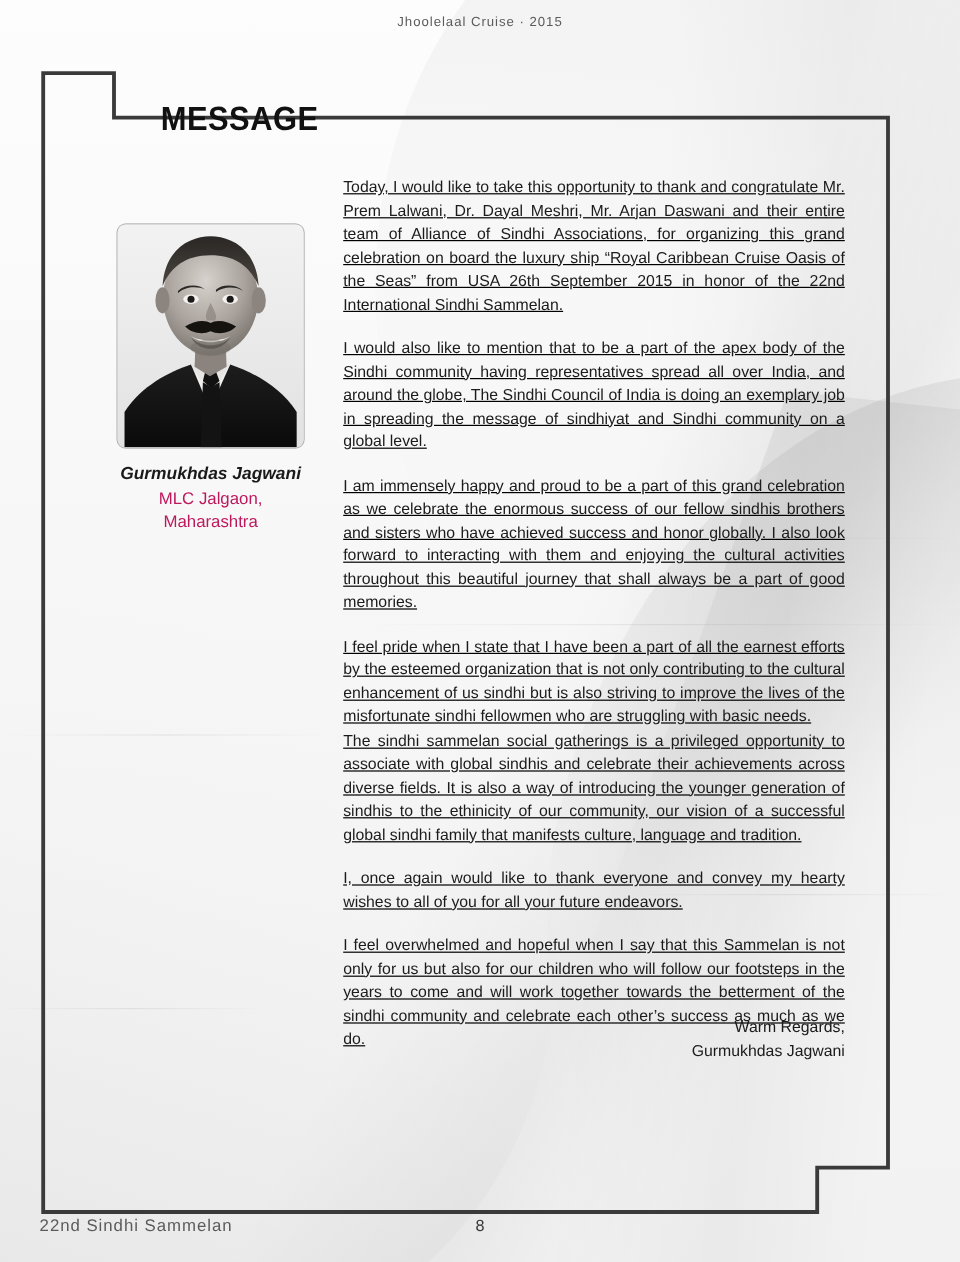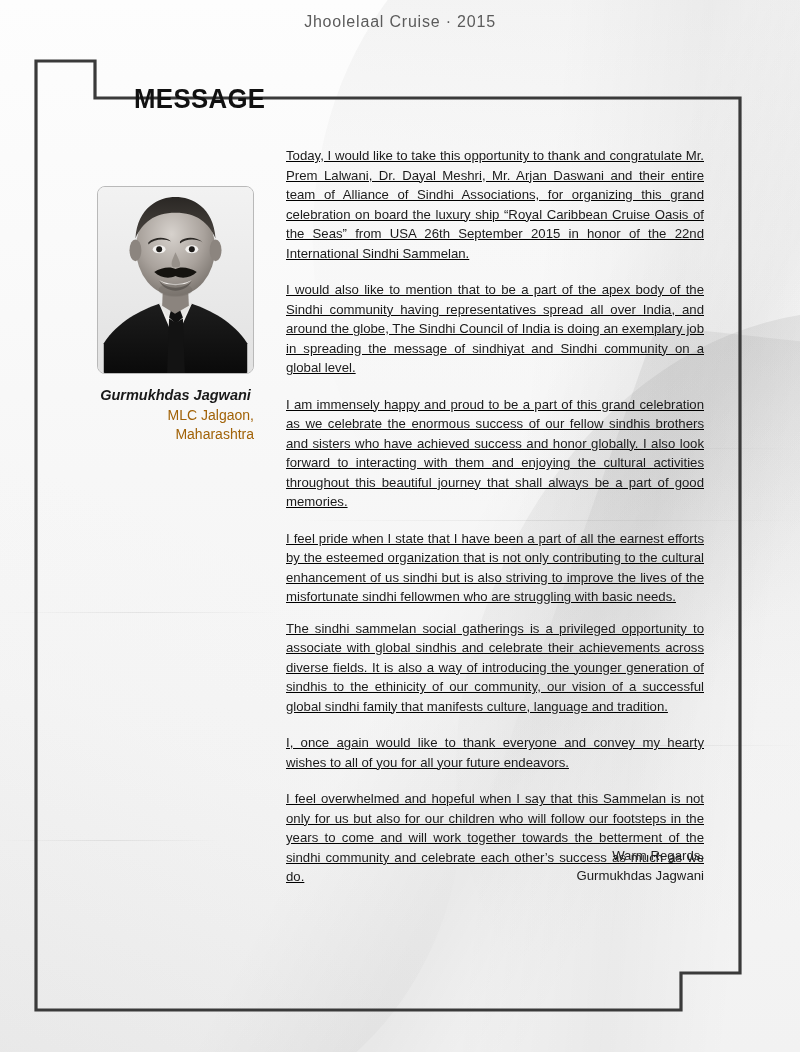--- a/index.html
+++ b/index.html
@@ -79,21 +79,21 @@
   }
   .border-frame svg { display: block; }
 
   
   .page-header {
     position: absolute;
     left: 0; right: 0;
     top: 13px;
     text-align: center;
     font-family: "Liberation Sans", sans-serif;
-    font-size: 16px;
+    font-size: 11px;
     letter-spacing: 0.4px;
     color: #4d4d4d;
   }
   .deco-text {
     font-family: "Liberation Sans", sans-serif;
     font-weight: 300;
     letter-spacing: 0.8px;
     color: #5b5b5b;
   }
 
@@ -139,43 +139,42 @@
     font-family: "Liberation Sans", sans-serif;
     font-weight: bold;
     font-style: italic;
     font-size: 14.5px;
     color: #1a1a1a;
   }
   .caption-role {
     display: block;
     font-family: "Liberation Sans", sans-serif;
     font-size: 14px;
-    color: #a16207;
-    text-align: right;
+    color: #be185d;
   }
 
   
   .message-body {
     position: absolute;
     left: 286px;
     top: 146px;
     width: 418px;
     text-decoration: underline;
   }
   .message-body p {
     margin: 0 0 17px 0;
     font-family: "Liberation Sans", sans-serif;
     font-size: 13.2px;
     line-height: 19.5px;
     color: #1b1b1b;
     text-align: justify;
     text-justify: inter-word;
   }
   .message-body p.tight {
-    margin-bottom: 12px;
+    margin-bottom: 1px;
   }
   .message-body p:last-child { margin-bottom: 0; }
 
   .signoff {
     position: absolute;
     left: 286px;
     top: 846px;
     width: 418px;
     text-align: right;
     font-family: "Liberation Sans", sans-serif;
@@ -313,14 +312,18 @@
     <p>The sindhi sammelan social gatherings is a privileged opportunity to associate with global sindhis and celebrate their achievements across diverse fields. It is also a way of introducing the younger generation of sindhis to the ethinicity of our community, our vision of a successful global sindhi family that manifests culture, language and tradition.</p>
     <p>I, once again would like to thank everyone and convey my hearty wishes to all of you for all your future endeavors.</p>
     <p>I feel overwhelmed and hopeful when I say that this Sammelan is not only for us but also for our children who will follow our footsteps in the years to come and will work together towards the betterment of the sindhi community and celebrate each other’s success as much as we do.</p>
   </div>
 
   <div class="signoff">
     <span>Warm Regards,</span>
     <span>Gurmukhdas Jagwani</span>
   </div>
 
+  <div class="footer">
+    <span class="footer-left deco-text">22nd Sindhi Sammelan</span>
+    <span class="footer-page">8</span>
+  </div>
 
 </div>
 
 </body></html>

